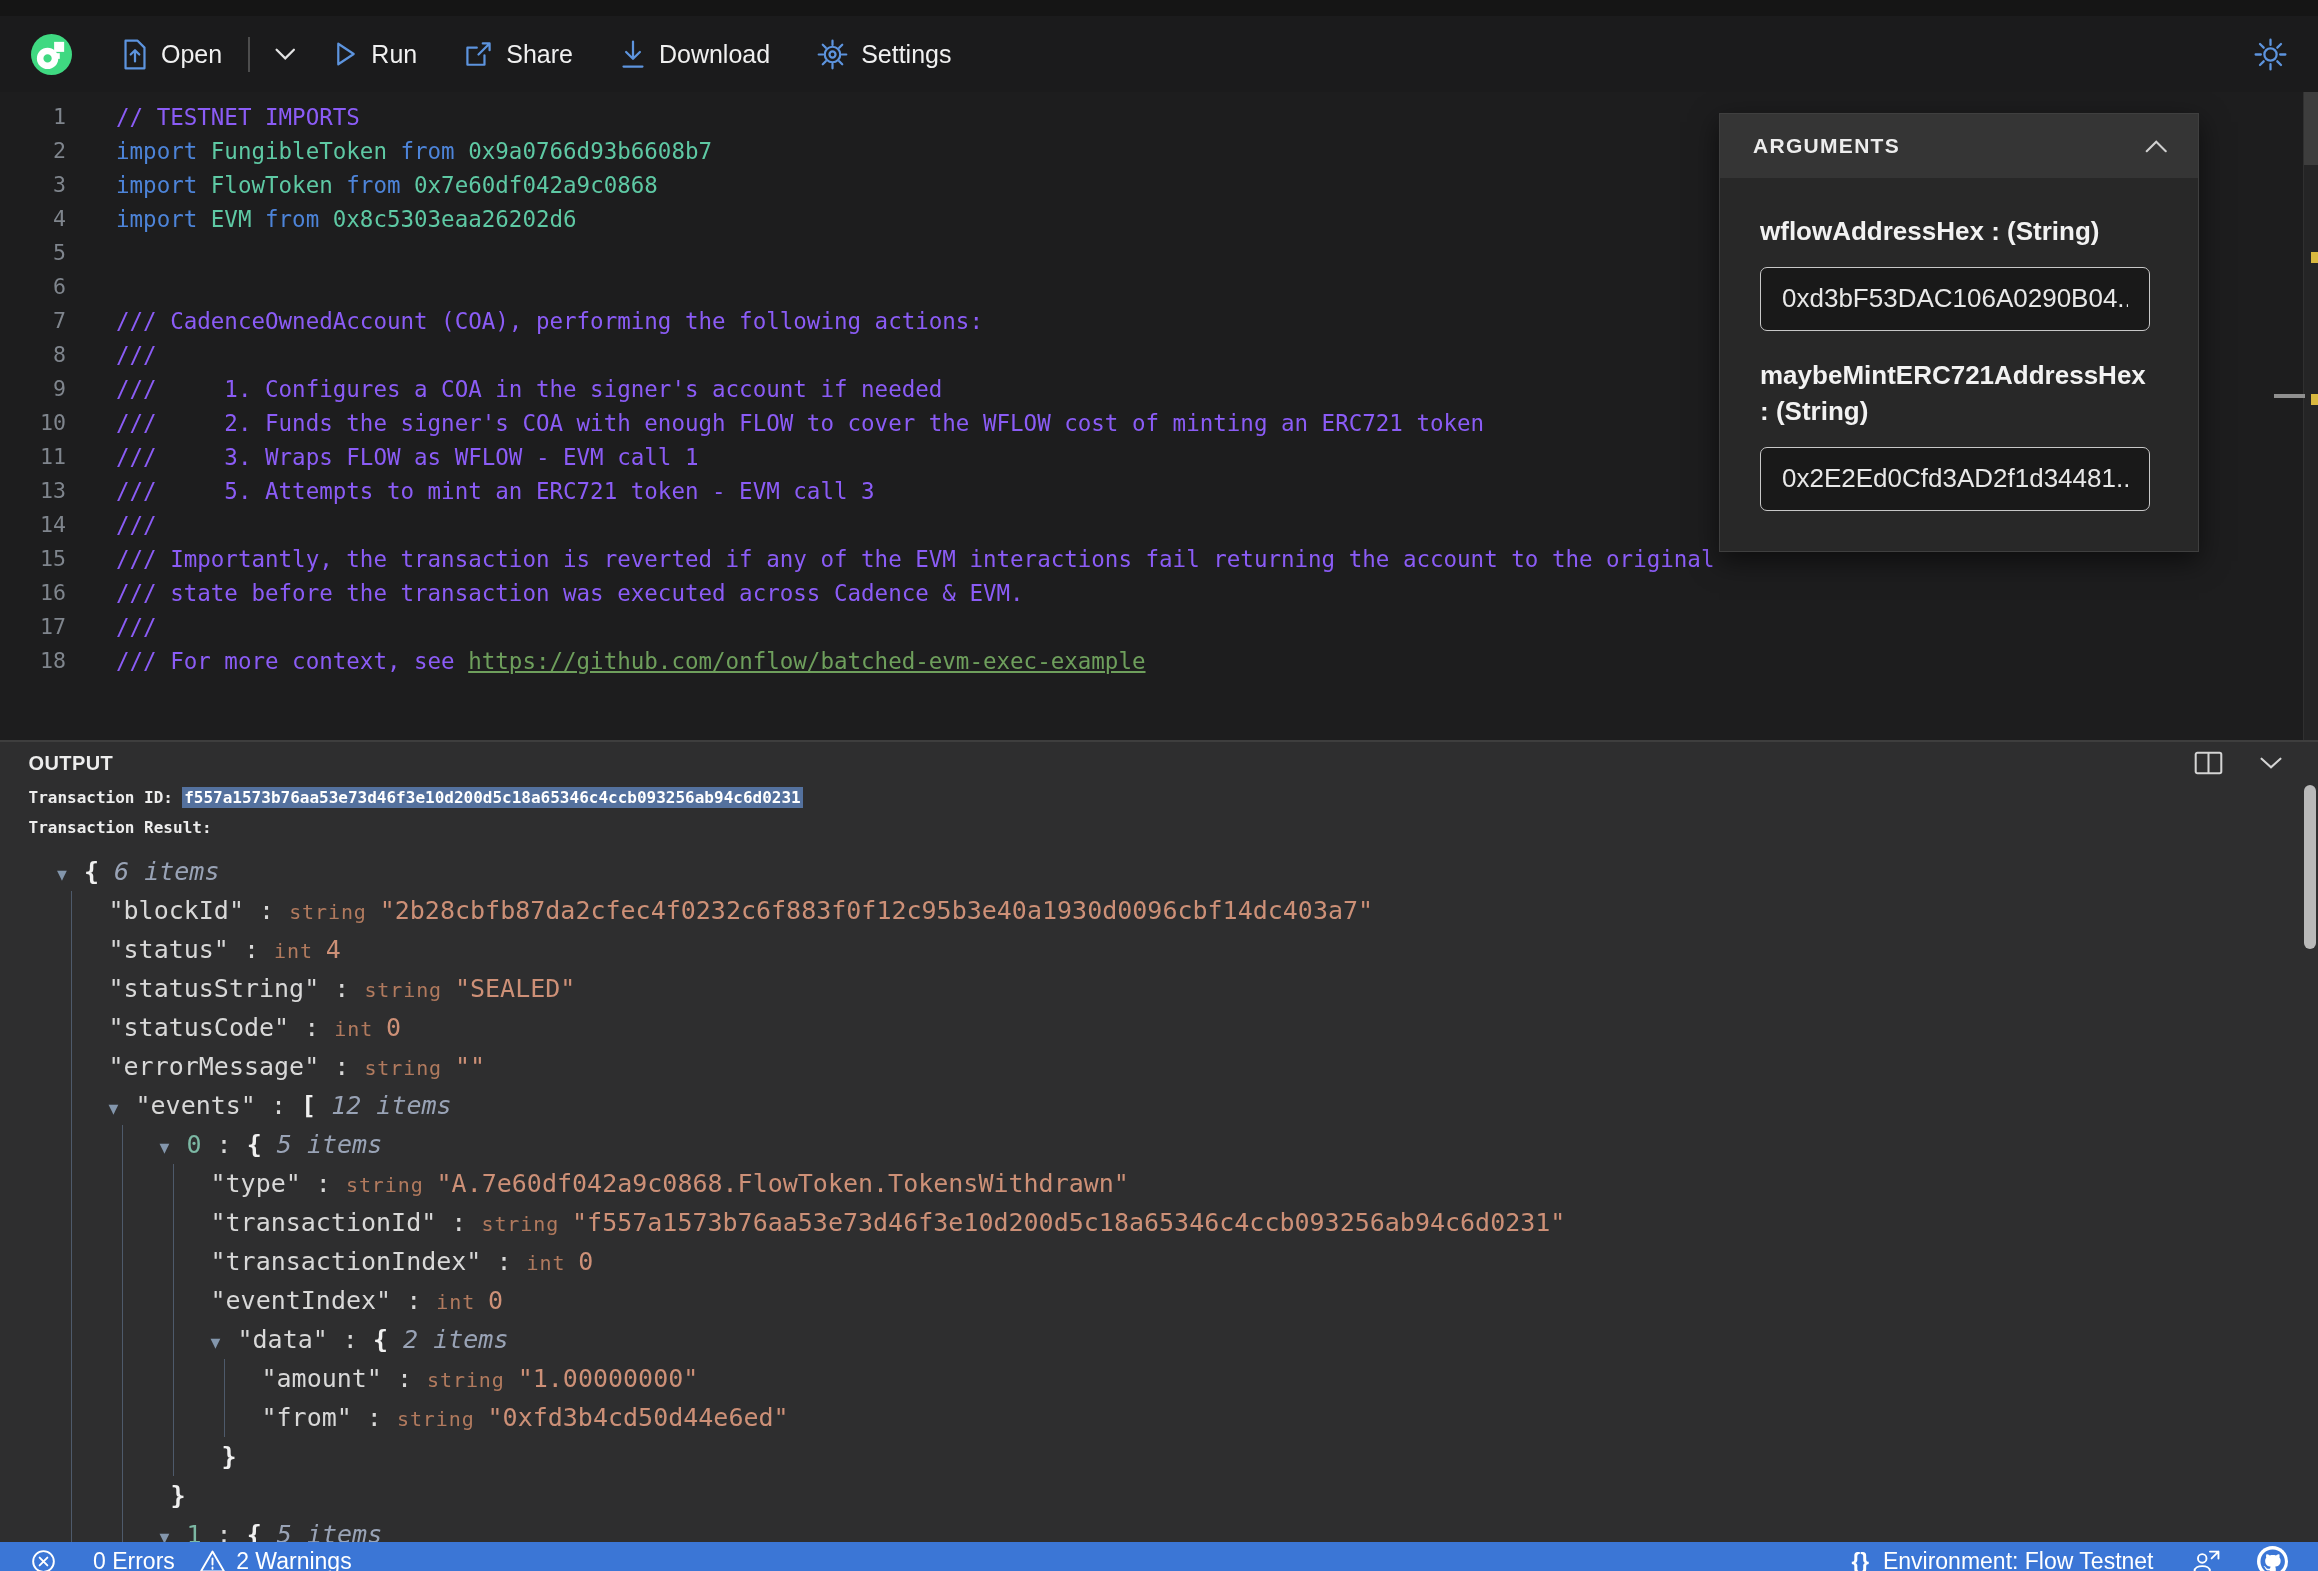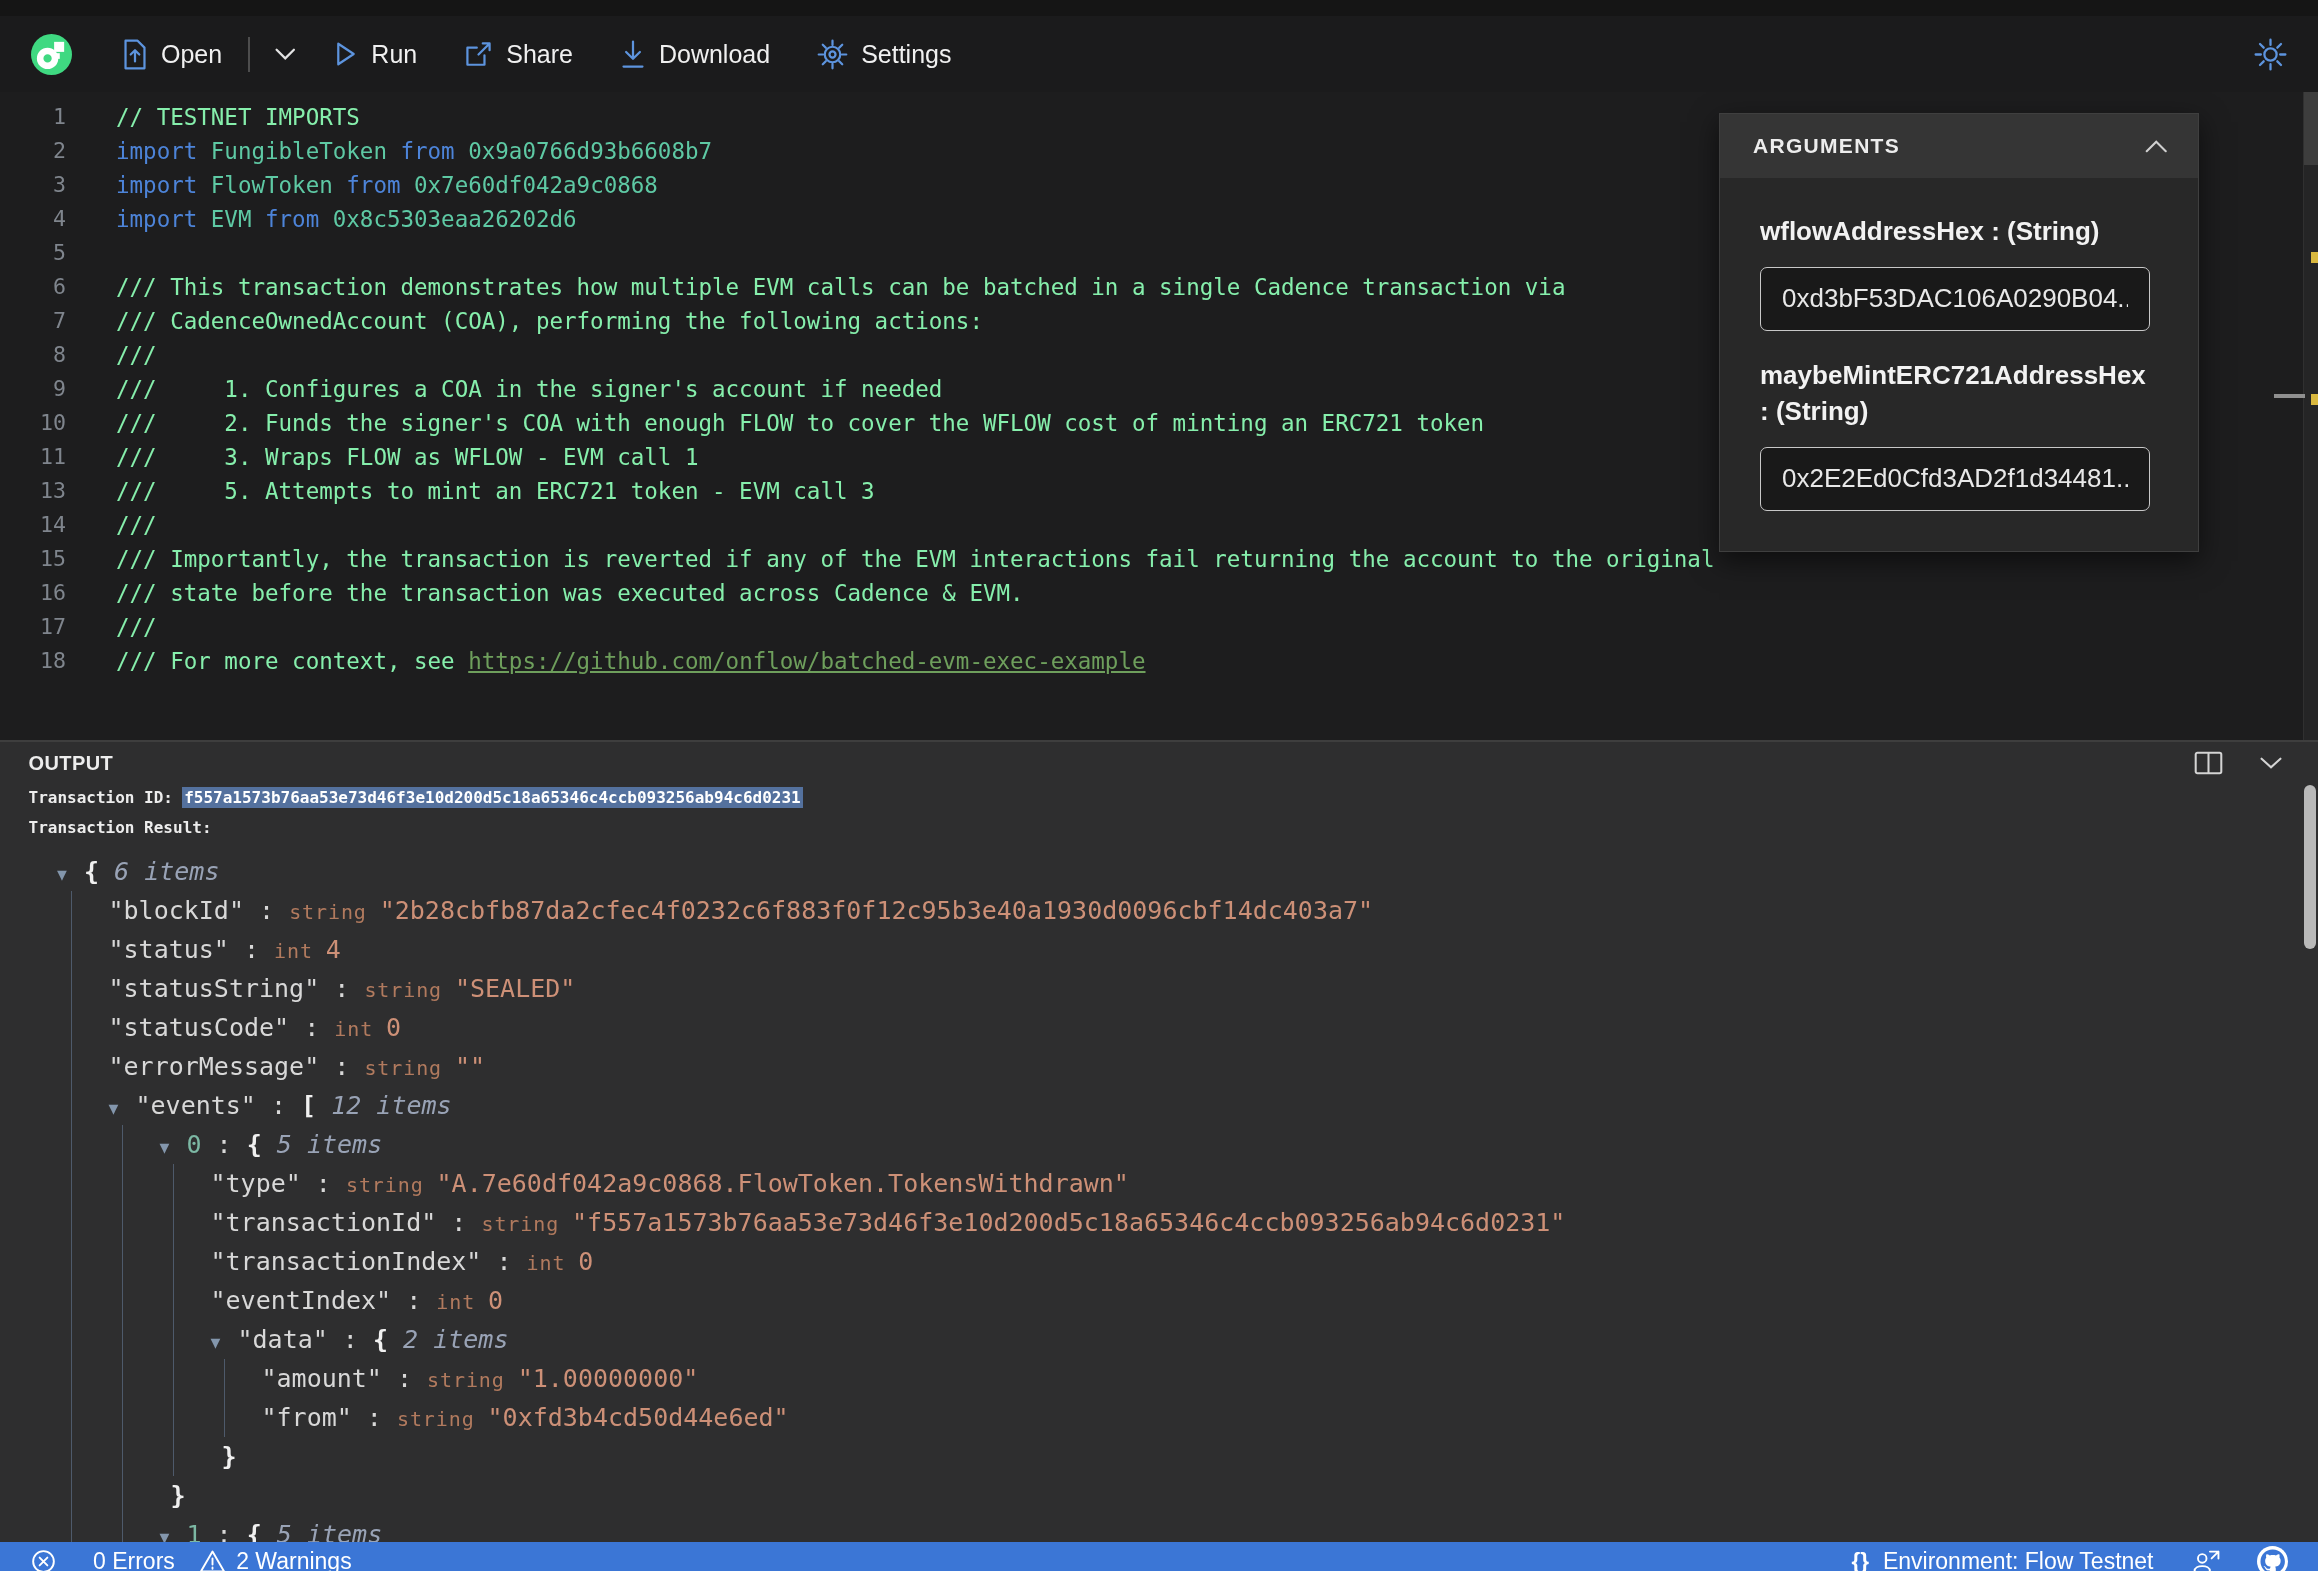--- a/index.html
+++ b/index.html
@@ -16,21 +16,21 @@
   .gap52 { margin-right:47px; }
   .spacer { flex:1; }
   .icon-blue { stroke:#5d94de; fill:none; stroke-width:2.6; stroke-linecap:round; stroke-linejoin:round; }
 
   
   .editor { position:relative; height:648px; background:#1d1d1e; overflow:hidden; }
   .code-lines { padding-top:7.8px; }
   .cl { display:flex; height:34px; line-height:34px; font-family:"DejaVu Sans Mono", monospace; font-size:22.5px; white-space:pre; }
   .ln { width:66px; text-align:right; color:#7f858d; flex:none; font-size:21.6px; }
   .lc { padding-left:50px; }
-  .cm { color:#86efac; }
+  .cm { color:#8b5cf6; }
   .kw { color:#4d84d9; }
   .ty { color:#5ec9a4; }
   .lk { color:#6e9f5c; text-decoration:underline; }
 
   
   .ruler { position:absolute; right:0; top:0; width:15.6px; height:100%; background:#252526; border-left:0.9px solid #303030; }
   .ruler-thumb { position:absolute; top:0; left:0; width:100%; height:73px; background:#3d3d3d; }
   .warn-mark { position:absolute; right:0; width:7.8px; height:11.2px; background:#d9b83f; }
   .view-line { position:absolute; right:14px; width:31px; height:3.5px; background:#8f8f8f; }
 
@@ -139,21 +139,21 @@
   </svg>
 </div>
 
 <div class="editor">
   <div class="code-lines" id="code-lines">
       <div class="cl"><span class="ln">1</span><span class="lc"><span class="cm">// TESTNET IMPORTS</span></span></div>
       <div class="cl"><span class="ln">2</span><span class="lc"><span class="kw">import </span><span class="ty">FungibleToken </span><span class="kw">from </span><span class="ty">0x9a0766d93b6608b7</span></span></div>
       <div class="cl"><span class="ln">3</span><span class="lc"><span class="kw">import </span><span class="ty">FlowToken </span><span class="kw">from </span><span class="ty">0x7e60df042a9c0868</span></span></div>
       <div class="cl"><span class="ln">4</span><span class="lc"><span class="kw">import </span><span class="ty">EVM </span><span class="kw">from </span><span class="ty">0x8c5303eaa26202d6</span></span></div>
       <div class="cl"><span class="ln">5</span><span class="lc"></span></div>
-      <div class="cl"><span class="ln">6</span><span class="lc"><span class="cm">/// This transaction demonstrates how multiple EVM calls can be batched in a single Cadence transaction via</span></span></div>
+      <div class="cl"><span class="ln">6</span></div>
       <div class="cl"><span class="ln">7</span><span class="lc"><span class="cm">/// CadenceOwnedAccount (COA), performing the following actions:</span></span></div>
       <div class="cl"><span class="ln">8</span><span class="lc"><span class="cm">///</span></span></div>
       <div class="cl"><span class="ln">9</span><span class="lc"><span class="cm">///     1. Configures a COA in the signer's account if needed</span></span></div>
       <div class="cl"><span class="ln">10</span><span class="lc"><span class="cm">///     2. Funds the signer's COA with enough FLOW to cover the WFLOW cost of minting an ERC721 token</span></span></div>
       <div class="cl"><span class="ln">11</span><span class="lc"><span class="cm">///     3. Wraps FLOW as WFLOW - EVM call 1</span></span></div>
       <div class="cl"><span class="ln">13</span><span class="lc"><span class="cm">///     5. Attempts to mint an ERC721 token - EVM call 3</span></span></div>
       <div class="cl"><span class="ln">14</span><span class="lc"><span class="cm">///</span></span></div>
       <div class="cl"><span class="ln">15</span><span class="lc"><span class="cm">/// Importantly, the transaction is reverted if any of the EVM interactions fail returning the account to the original</span></span></div>
       <div class="cl"><span class="ln">16</span><span class="lc"><span class="cm">/// state before the transaction was executed across Cadence &amp; EVM.</span></span></div>
       <div class="cl"><span class="ln">17</span><span class="lc"><span class="cm">///</span></span></div>

